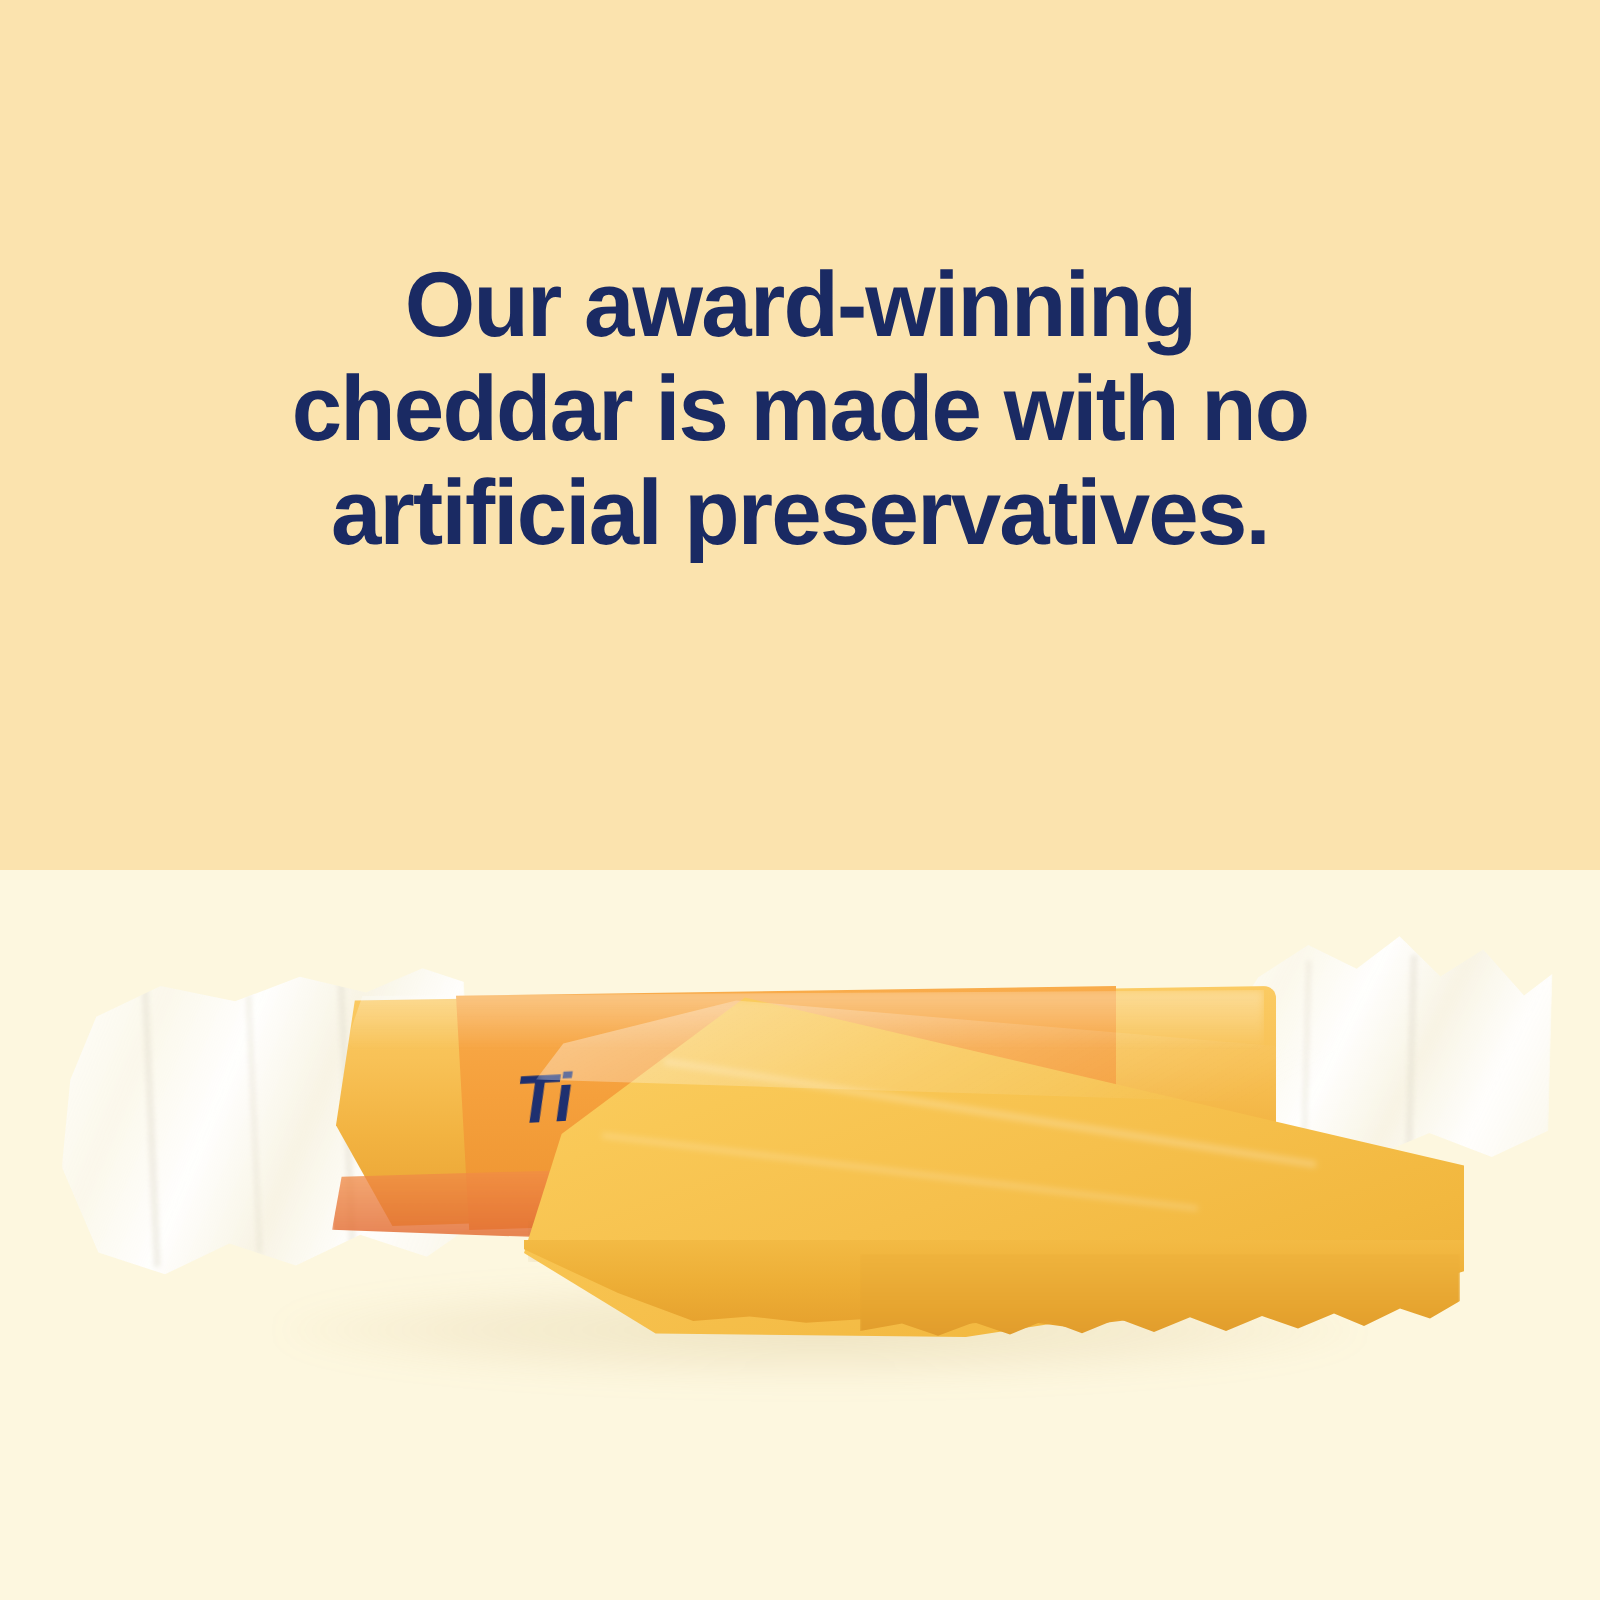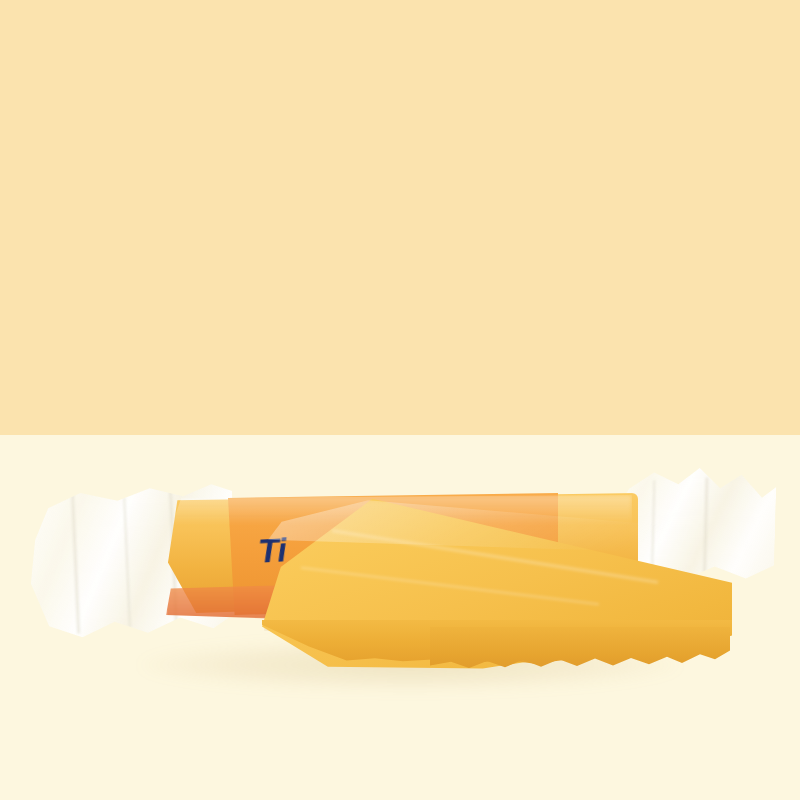--- a/index.html
+++ b/index.html
@@ -259,20 +259,25 @@
   }
 </style>
 </head>
 <body>
 
 <div id="card">
 
   <div class="band-top"></div>
   <div class="band-bottom"></div>
 
+  <div class="headline">
+    <span class="hl-line">Our award-winning</span>
+    <span class="hl-line">cheddar is made with no</span>
+    <span class="hl-line">artificial preservatives.</span>
+  </div>
 
   <div class="product-stage">
 
     <div class="contact-shadow"></div>
 
     <div class="wrapper-tail wrapper-left">
       <div class="wrapper-crease" style="left:44px;top:8px;width:3px;height:140px;"></div>
       <div class="wrapper-crease" style="left:96px;top:14px;width:2px;height:130px;"></div>
       <div class="wrapper-crease" style="left:142px;top:10px;width:3px;height:136px;"></div>
     </div>

